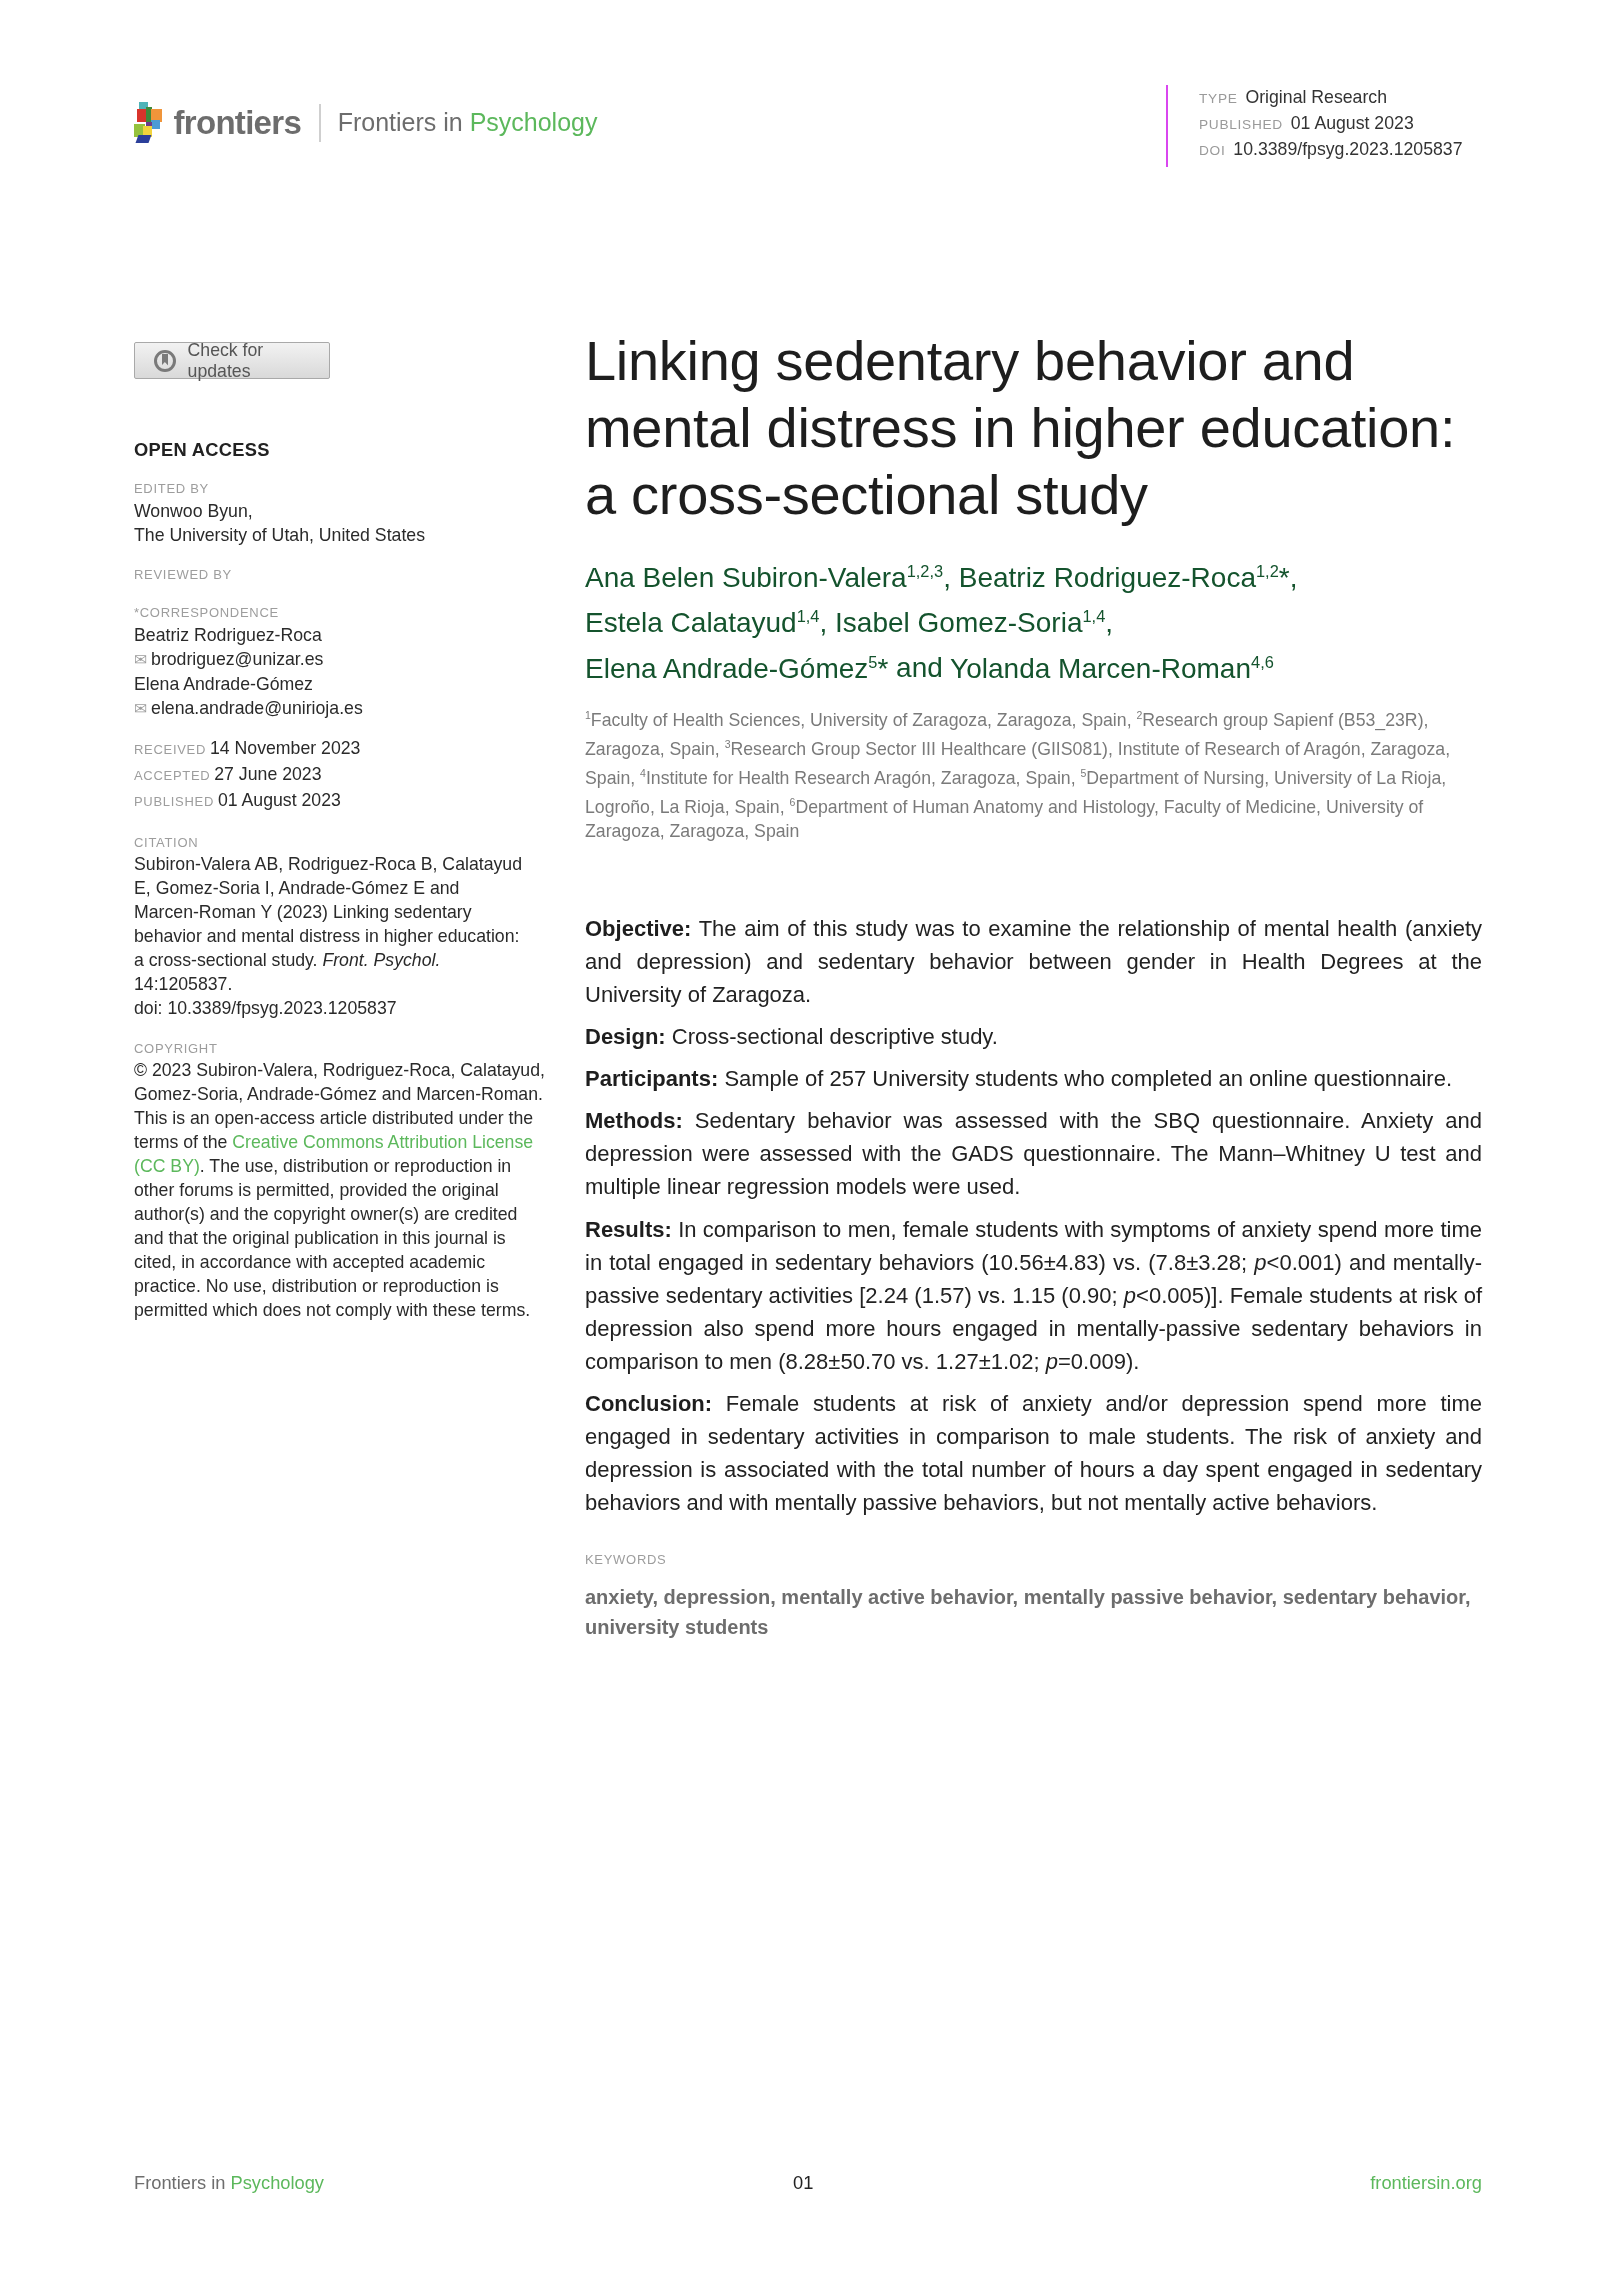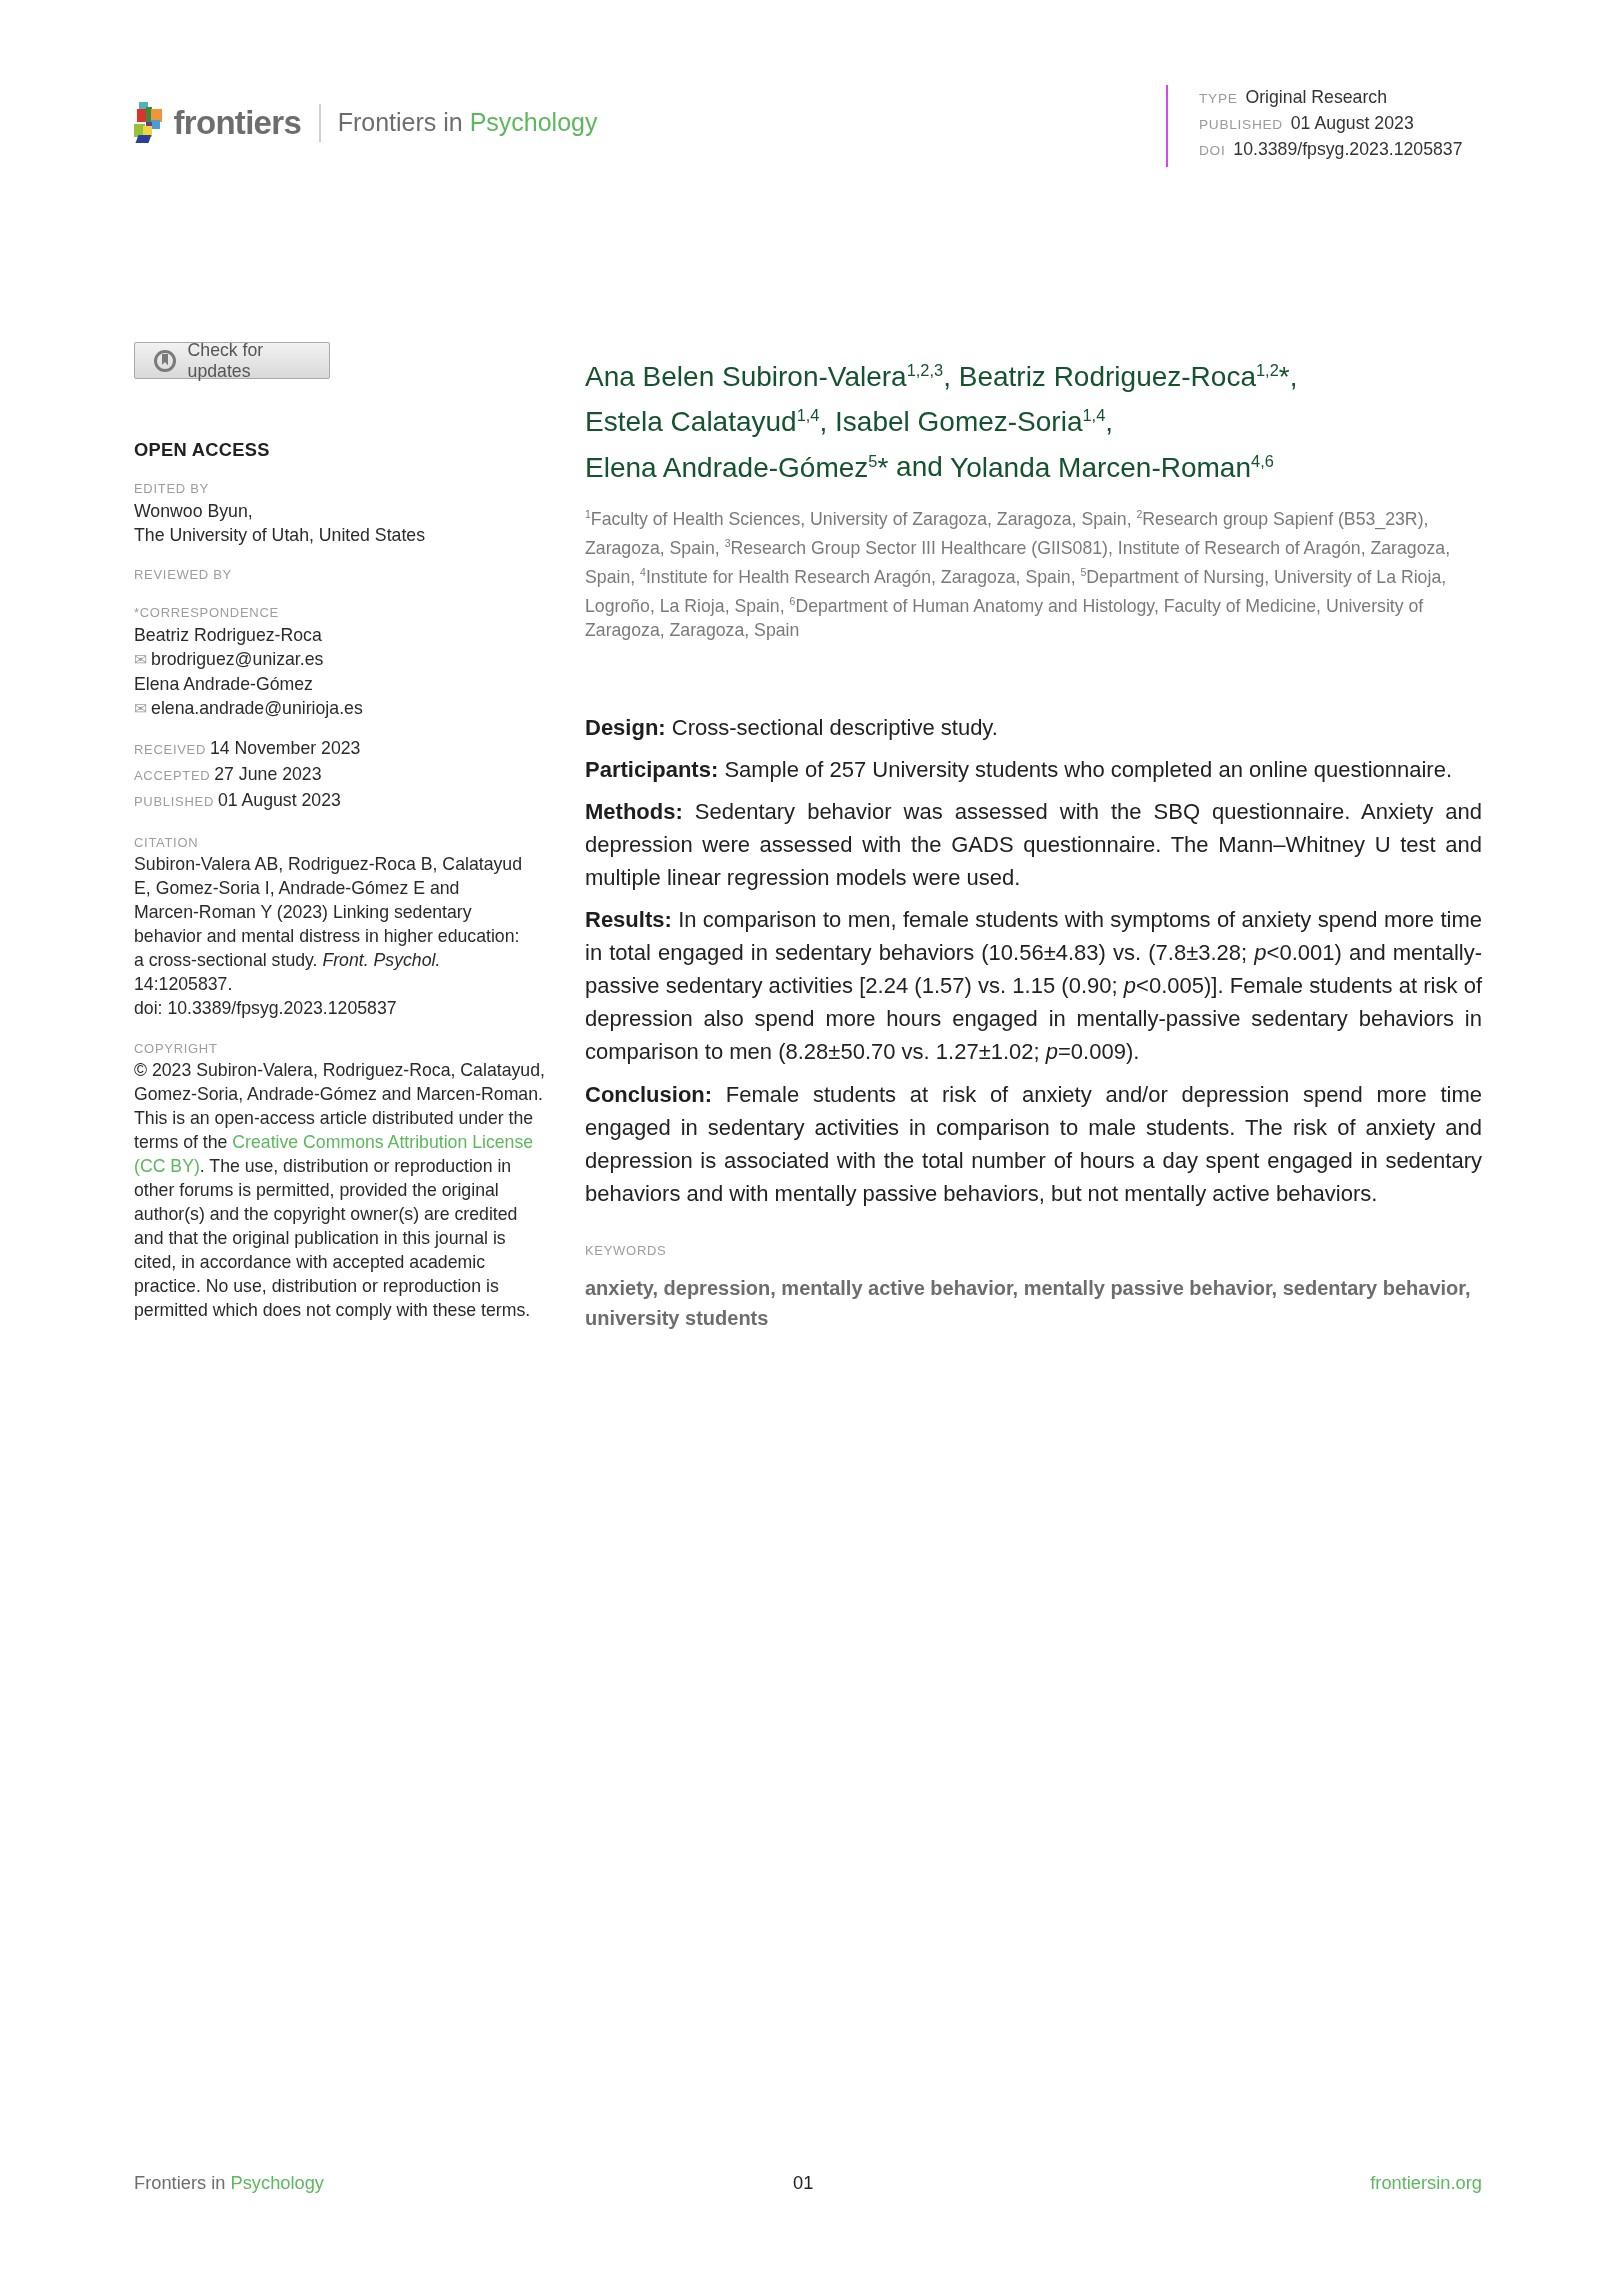--- a/index.html
+++ b/index.html
@@ -120,35 +120,37 @@
     <span>doi: 10.3389/fpsyg.2023.1205837</span>
   </div>
 
   <div class="sec-label">COPYRIGHT</div>
   <div class="side-text" style="width:416px;">
     <span>© 2023 Subiron-Valera, Rodriguez-Roca, Calatayud, Gomez-Soria, Andrade-Gómez and Marcen-Roman. This is an open-access article distributed under the terms of the </span><span class="link">Creative Commons Attribution License (CC BY)</span><span>. The use, distribution or reproduction in other forums is permitted, provided the original author(s) and the copyright owner(s) are credited and that the original publication in this journal is cited, in accordance with accepted academic practice. No use, distribution or reproduction is permitted which does not comply with these terms.</span>
   </div>
 </div>
 
 <div class="abs main">
+  <h1 class="title">Linking sedentary behavior and mental distress in higher education: a cross-sectional study</h1>
 
   <div class="authors">
     <span><span>Ana Belen Subiron-Valera</span><sup>1,2,3</sup></span><span>, </span>
     <span><span>Beatriz Rodriguez-Roca</span><sup>1,2</sup><span>*</span></span><span>, </span><br>
     <span><span>Estela Calatayud</span><sup>1,4</sup></span><span>, </span>
     <span><span>Isabel Gomez-Soria</span><sup>1,4</sup></span><span>, </span><br>
     <span><span>Elena Andrade-Gómez</span><sup>5</sup><span>*</span></span><span> and </span>
     <span><span>Yolanda Marcen-Roman</span><sup>4,6</sup></span>
   </div>
 
   <div class="affil">
     <sup>1</sup><span>Faculty of Health Sciences, University of Zaragoza, Zaragoza, Spain, </span><sup>2</sup><span>Research group Sapienf (B53_23R), Zaragoza, Spain, </span><sup>3</sup><span>Research Group Sector III Healthcare (GIIS081), Institute of Research of Aragón, Zaragoza, Spain, </span><sup>4</sup><span>Institute for Health Research Aragón, Zaragoza, Spain, </span><sup>5</sup><span>Department of Nursing, University of La Rioja, Logroño, La Rioja, Spain, </span><sup>6</sup><span>Department of Human Anatomy and Histology, Faculty of Medicine, University of Zaragoza, Zaragoza, Spain</span>
   </div>
 
   <div class="abstract">
+    <p class="abs-p"><b>Objective:</b><span> The aim of this study was to examine the relationship of mental health (anxiety and depression) and sedentary behavior between gender in Health Degrees at the University of Zaragoza.</span></p>
     <p class="abs-p"><b>Design:</b><span> Cross-sectional descriptive study.</span></p>
     <p class="abs-p"><b>Participants:</b><span> Sample of 257 University students who completed an online questionnaire.</span></p>
     <p class="abs-p"><b>Methods:</b><span> Sedentary behavior was assessed with the SBQ questionnaire. Anxiety and depression were assessed with the GADS questionnaire. The Mann–Whitney U test and multiple linear regression models were used.</span></p>
     <p class="abs-p"><b>Results:</b><span> In comparison to men, female students with symptoms of anxiety spend more time in total engaged in sedentary behaviors (10.56±4.83) vs. (7.8±3.28; </span><i>p</i><span>&lt;0.001) and mentally-passive sedentary activities [2.24 (1.57) vs. 1.15 (0.90; </span><i>p</i><span>&lt;0.005)]. Female students at risk of depression also spend more hours engaged in mentally-passive sedentary behaviors in comparison to men (8.28±50.70 vs. 1.27±1.02; </span><i>p</i><span>=0.009).</span></p>
     <p class="abs-p"><b>Conclusion:</b><span> Female students at risk of anxiety and/or depression spend more time engaged in sedentary activities in comparison to male students. The risk of anxiety and depression is associated with the total number of hours a day spent engaged in sedentary behaviors and with mentally passive behaviors, but not mentally active behaviors.</span></p>
   </div>
 
   <div class="kw-label">KEYWORDS</div>
   <div class="kw">anxiety, depression, mentally active behavior, mentally passive behavior, sedentary behavior, university students</div>
 </div>

